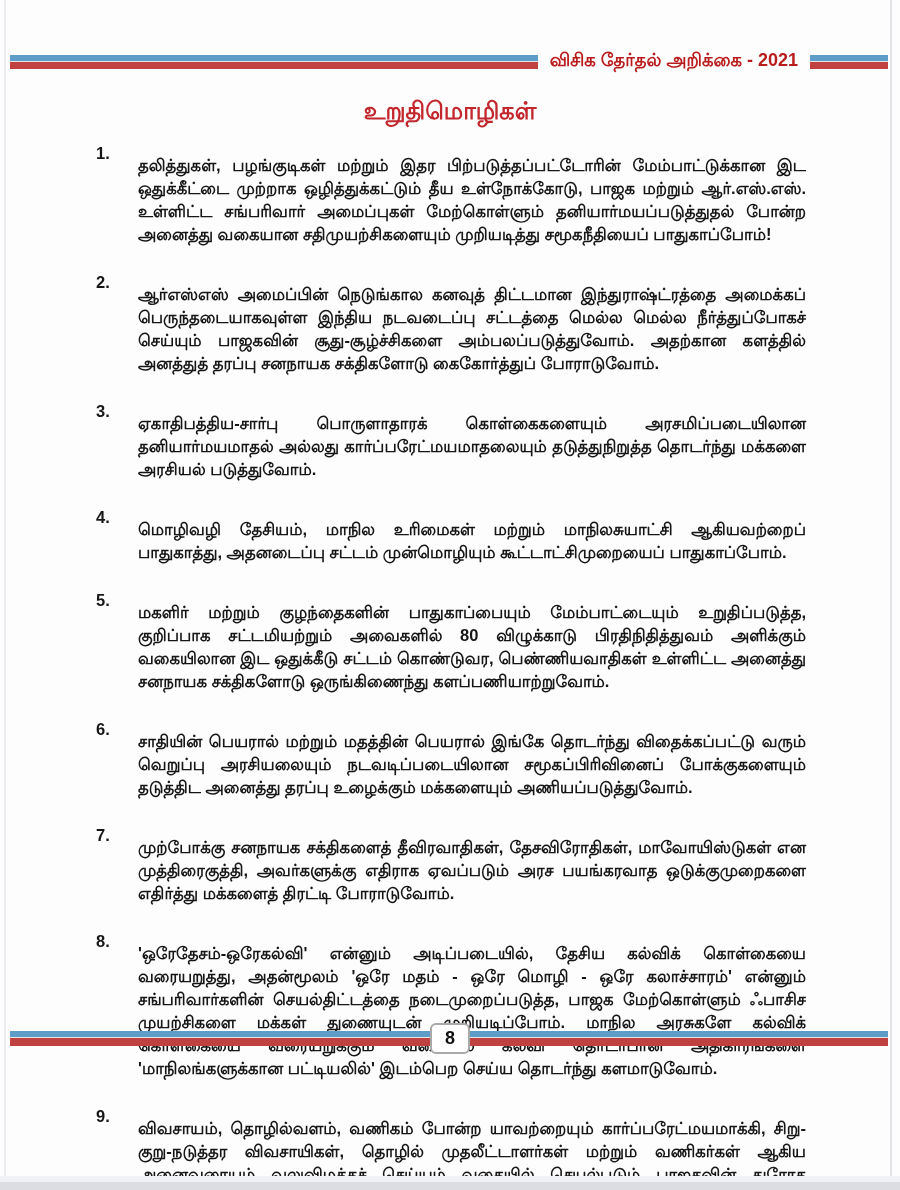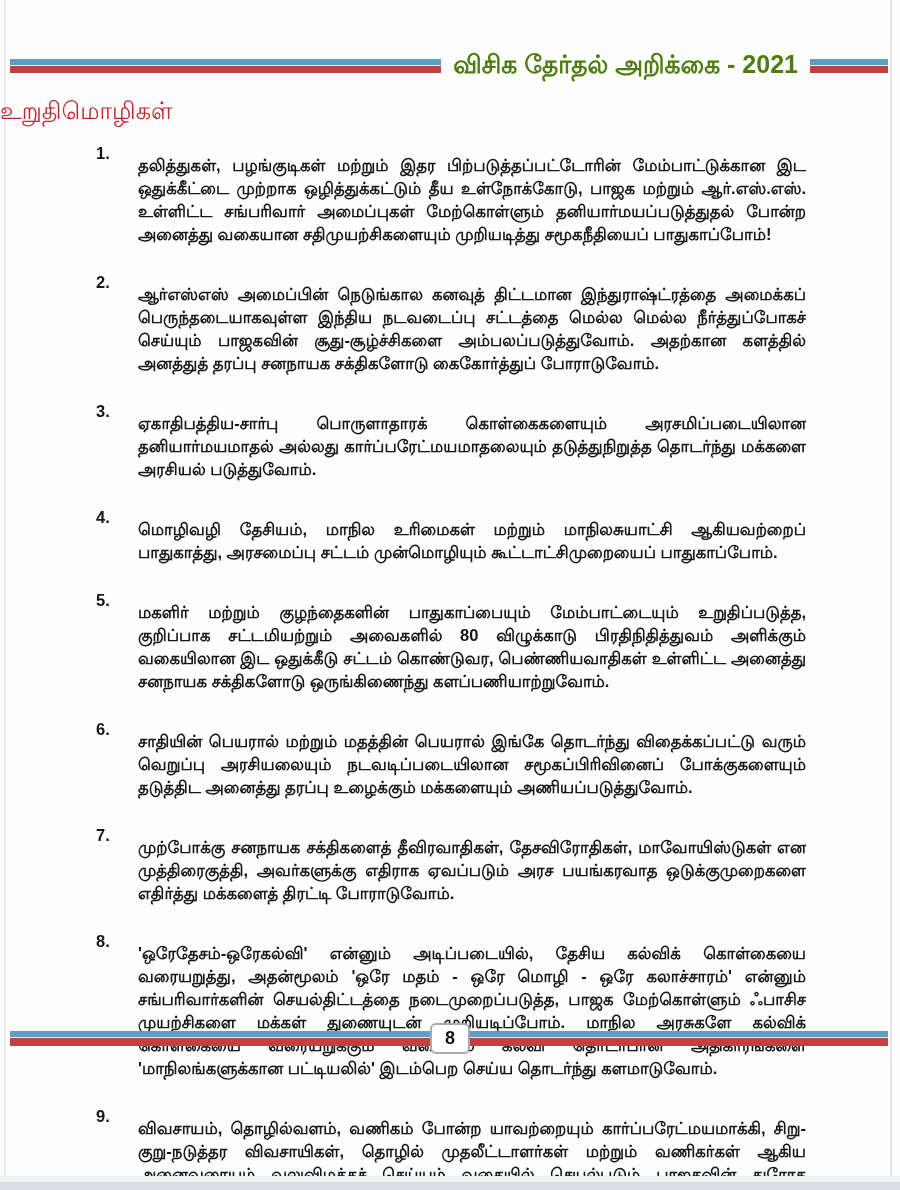--- a/index.html
+++ b/index.html
@@ -35,33 +35,33 @@
       to bottom,
       var(--stripe-blue) 0px, var(--stripe-blue) 6px,
       #e6e6e6 6px, #e6e6e6 7px,
       var(--stripe-red) 7px, var(--stripe-red) 14px
     );
   }
   .stripes.left  { flex: 1 1 auto; }
   .stripes.right { flex: 0 0 78px; }
   .header-title {
     flex: 0 0 auto;
-    font-size: 25px;
+    font-size: 18px;
     font-weight: bold;
-    color: #4d7c0f;
+    color: #b91c1c;
     white-space: nowrap;
   }
 
   
   .doc-title {
     position: absolute;
     top: 97px; left: 0; right: 0;
-    text-align: left;
+    text-align: center;
     font-size: 24px;
-    font-weight: normal;
+    font-weight: bold;
     color: var(--title-red);
   }
 
   
   .content {
     position: absolute;
     top: 142px;
     left: 96px;
     width: 722px;
   }
@@ -137,21 +137,21 @@
     <div class="pledge">
       <span class="num">2.</span>
       <p class="txt">ஆர்எஸ்எஸ் அமைப்பின் நெடுங்கால கனவுத் திட்டமான இந்துராஷ்ட்ரத்தை அமைக்கப் பெருந்தடையாகவுள்ள இந்திய நடவடைப்பு சட்டத்தை மெல்ல மெல்ல நீர்த்துப்போகச் செய்யும் பாஜகவின் சூது-சூழ்ச்சிகளை அம்பலப்படுத்துவோம். அதற்கான களத்தில் அனத்துத் தரப்பு சனநாயக சக்திகளோடு கைகோர்த்துப் போராடுவோம்.</p>
     </div>
     <div class="pledge">
       <span class="num">3.</span>
       <p class="txt">ஏகாதிபத்திய-சார்பு பொருளாதாரக் கொள்கைகளையும் அரசமிப்படையிலான தனியார்மயமாதல் அல்லது கார்ப்பரேட்மயமாதலையும் தடுத்துநிறுத்த தொடர்ந்து மக்களை அரசியல் படுத்துவோம்.</p>
     </div>
     <div class="pledge">
       <span class="num">4.</span>
-      <p class="txt">மொழிவழி தேசியம், மாநில உரிமைகள் மற்றும் மாநிலசுயாட்சி ஆகியவற்றைப் பாதுகாத்து, அரசமைப்பு சட்டம் முன்மொழியும் கூட்டாட்சிமுறையைப் பாதுகாப்போம்.</p>
+      <p class="txt">மொழிவழி தேசியம், மாநில உரிமைகள் மற்றும் மாநிலசுயாட்சி ஆகியவற்றைப் பாதுகாத்து, அதனடைப்பு சட்டம் முன்மொழியும் கூட்டாட்சிமுறையைப் பாதுகாப்போம்.</p>
     </div>
     <div class="pledge">
       <span class="num">5.</span>
       <p class="txt">மகளிர் மற்றும் குழந்தைகளின் பாதுகாப்பையும் மேம்பாட்டையும் உறுதிப்படுத்த, குறிப்பாக சட்டமியற்றும் அவைகளில் 80 விழுக்காடு பிரதிநிதித்துவம் அளிக்கும் வகையிலான இட ஒதுக்கீடு சட்டம் கொண்டுவர, பெண்ணியவாதிகள் உள்ளிட்ட அனைத்து சனநாயக சக்திகளோடு ஒருங்கிணைந்து களப்பணியாற்றுவோம்.</p>
     </div>
     <div class="pledge">
       <span class="num">6.</span>
       <p class="txt">சாதியின் பெயரால் மற்றும் மதத்தின் பெயரால் இங்கே தொடர்ந்து விதைக்கப்பட்டு வரும் வெறுப்பு அரசியலையும் நடவடிப்படையிலான சமூகப்பிரிவினைப் போக்குகளையும் தடுத்திட அனைத்து தரப்பு உழைக்கும் மக்களையும் அணியப்படுத்துவோம்.</p>
     </div>
     <div class="pledge">

